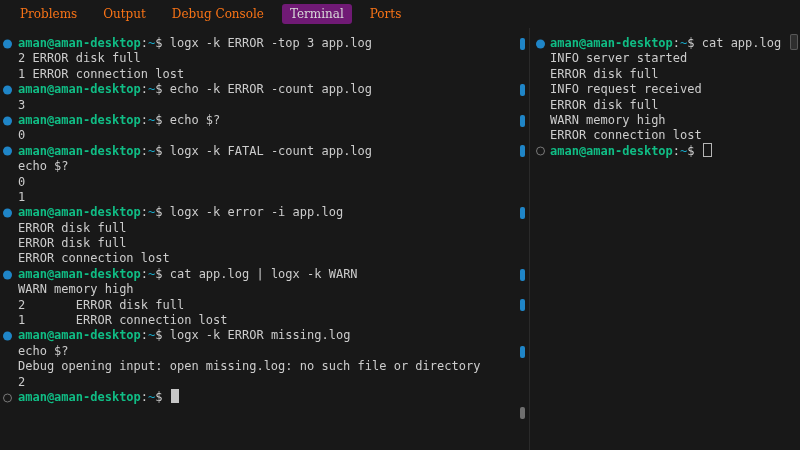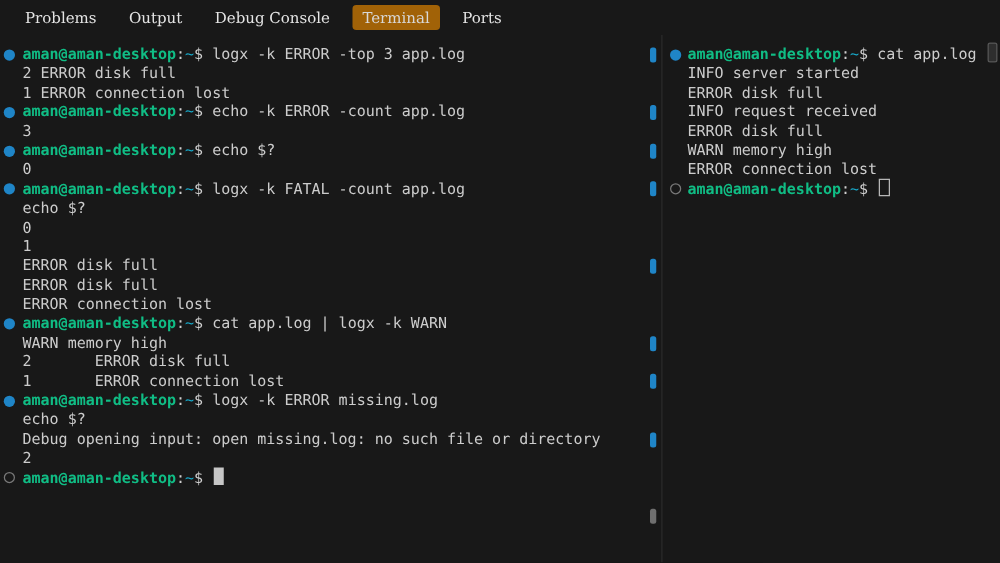--- a/index.html
+++ b/index.html
@@ -3,22 +3,22 @@
 <meta charset="utf-8">
 <style>
   html,body{margin:0;padding:0;background:#161616;width:800px;height:450px;overflow:hidden;}
   #app{width:800px;height:450px;background:#181818;position:relative;
        font-family:"DejaVu Sans Mono","Liberation Mono",monospace;}
 
   
   .tabbar{height:28px;display:flex;align-items:center;padding-left:12px;gap:10px;
           font-family:"DejaVu Serif","Liberation Serif",serif;font-size:12px;
           background:#181818;}
-  .tab{color:#e5e5e5;padding:3px 8px;border-radius:3px;cursor:pointer;white-space:nowrap;}
-  .tab.active{background:#a16207;color:#d8d8d8;}
+  .tab{color:#f97316;padding:3px 8px;border-radius:3px;cursor:pointer;white-space:nowrap;}
+  .tab.active{background:#701a75;color:#d8d8d8;}
 
   
   .main{position:absolute;top:28px;left:0;right:0;bottom:0;display:flex;}
   .pane{position:relative;height:100%;}
   #pane-left{width:529px;}
   #pane-right{flex:1;}
   .divider{width:1px;background:#2a2a2a;height:100%;}
   .lines{padding-top:8px;}
   .line{position:relative;height:15.4px;line-height:15.4px;font-size:12px;
         color:#cccccc;white-space:pre;padding-left:18px;}
@@ -62,20 +62,21 @@
           <div class="line"><span>2 ERROR disk full</span></div>
           <div class="line"><span>1 ERROR connection lost</span></div>
           <div class="line"><span class="deco filled"></span><span class="p-user">aman@aman-desktop</span><span class="p-fg">:</span><span class="p-path">~</span><span class="p-fg">$ </span><span>echo -k ERROR -count app.log</span></div>
           <div class="line"><span>3</span></div>
           <div class="line"><span class="deco filled"></span><span class="p-user">aman@aman-desktop</span><span class="p-fg">:</span><span class="p-path">~</span><span class="p-fg">$ </span><span>echo $?</span></div>
           <div class="line"><span>0</span></div>
           <div class="line"><span class="deco filled"></span><span class="p-user">aman@aman-desktop</span><span class="p-fg">:</span><span class="p-path">~</span><span class="p-fg">$ </span><span>logx -k FATAL -count app.log</span></div>
           <div class="line"><span>echo $?</span></div>
           <div class="line"><span>0</span></div>
           <div class="line"><span>1</span></div>
+          <div class="line"><span class="deco filled"></span><span class="p-user">aman@aman-desktop</span><span class="p-fg">:</span><span class="p-path">~</span><span class="p-fg">$ </span><span>logx -k error -i app.log</span></div>
           <div class="line"><span>ERROR disk full</span></div>
           <div class="line"><span>ERROR disk full</span></div>
           <div class="line"><span>ERROR connection lost</span></div>
           <div class="line"><span class="deco filled"></span><span class="p-user">aman@aman-desktop</span><span class="p-fg">:</span><span class="p-path">~</span><span class="p-fg">$ </span><span>cat app.log | logx -k WARN</span></div>
           <div class="line"><span>WARN memory high</span></div>
           <div class="line"><span>2       ERROR disk full</span></div>
           <div class="line"><span>1       ERROR connection lost</span></div>
           <div class="line"><span class="deco filled"></span><span class="p-user">aman@aman-desktop</span><span class="p-fg">:</span><span class="p-path">~</span><span class="p-fg">$ </span><span>logx -k ERROR missing.log</span></div>
           <div class="line"><span>echo $?</span></div>
           <div class="line"><span>Debug opening input: open missing.log: no such file or directory</span></div>

